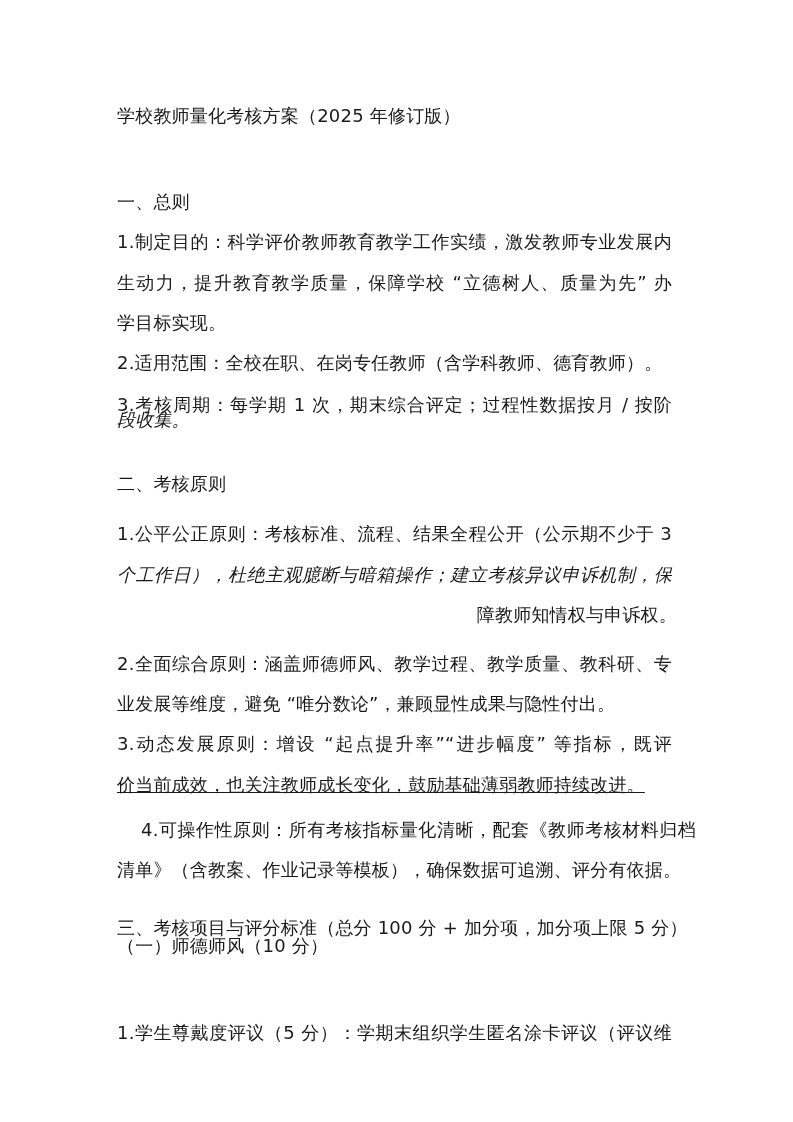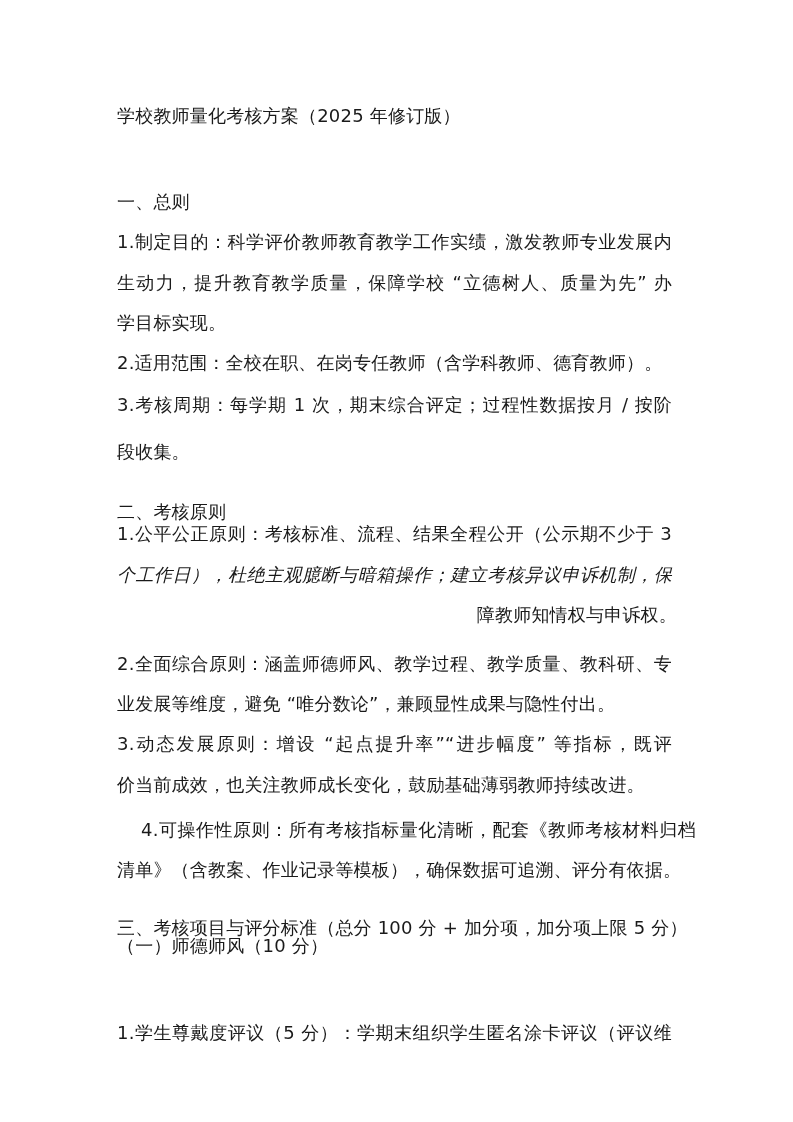--- a/index.html
+++ b/index.html
@@ -16,28 +16,28 @@
 
 <div class="page">
   <div class="line title">学校教师量化考核方案（2025 年修订版）</div>
   <div id="body-lines">
       <div class="line" style="top: 190px;">一、总则</div>
       <div class="line just" style="top: 230px;">1.制定目的：科学评价教师教育教学工作实绩，激发教师专业发展内</div>
       <div class="line just" style="top: 271px;">生动力，提升教育教学质量，保障学校 “立德树人、质量为先” 办</div>
       <div class="line" style="top: 311px;">学目标实现。</div>
       <div class="line" style="top: 351px;">2.适用范围：全校在职、在岗专任教师（含学科教师、德育教师）。</div>
       <div class="line just" style="top: 377px; margin-top: 16px;">3.考核周期：每学期 1 次，期末综合评定；过程性数据按月 / 按阶</div>
-      <div class="line" style="top: 440px;">段收集。</div>
-      <div class="line" style="top: 500px;">二、考核原则</div>
+      <div class="line" style="top: 408px; font-style: italic;">段收集。</div>
+      <div class="line" style="top: 472px;">二、考核原则</div>
       <div class="line just" style="top: 522px;">1.公平公正原则：考核标准、流程、结果全程公开（公示期不少于 3</div>
       <div class="line just" style="top: 563px; font-style: italic;">个工作日），杜绝主观臆断与暗箱操作；建立考核异议申诉机制，保</div>
       <div class="line" style="top: 603px; text-align: right;">障教师知情权与申诉权。</div>
       <div class="line just" style="top: 652px;">2.全面综合原则：涵盖师德师风、教学过程、教学质量、教科研、专</div>
       <div class="line" style="top: 692px;">业发展等维度，避免 “唯分数论”，兼顾显性成果与隐性付出。</div>
       <div class="line just" style="top: 732px;">3.动态发展原则：增设 “起点提升率”“进步幅度” 等指标，既评</div>
-      <div class="line" style="top: 773px;">价当前成效，也关注教师成长变化，鼓励基础薄弱教师持续改进。</div>
+      <div class="line" style="top: 773px; text-decoration: underline;">价当前成效，也关注教师成长变化，鼓励基础薄弱教师持续改进。</div>
       <div class="line just" style="top: 818px; margin-left: 24px;">4.可操作性原则：所有考核指标量化清晰，配套《教师考核材料归档</div>
       <div class="line" style="top: 858px;">清单》（含教案、作业记录等模板），确保数据可追溯、评分有依据。</div>
       <div class="line just" style="top: 916px;">三、考核项目与评分标准（总分 100 分 + 加分项，加分项上限 5 分）</div>
       <div class="line" style="top: 934px;">（一）师德师风（10 分）</div>
       <div class="line just" style="top: 977px; margin-top: 44px;">1.学生尊戴度评议（5 分）：学期末组织学生匿名涂卡评议（评议维</div>
     </div>
 </div>
 
 </body></html>

